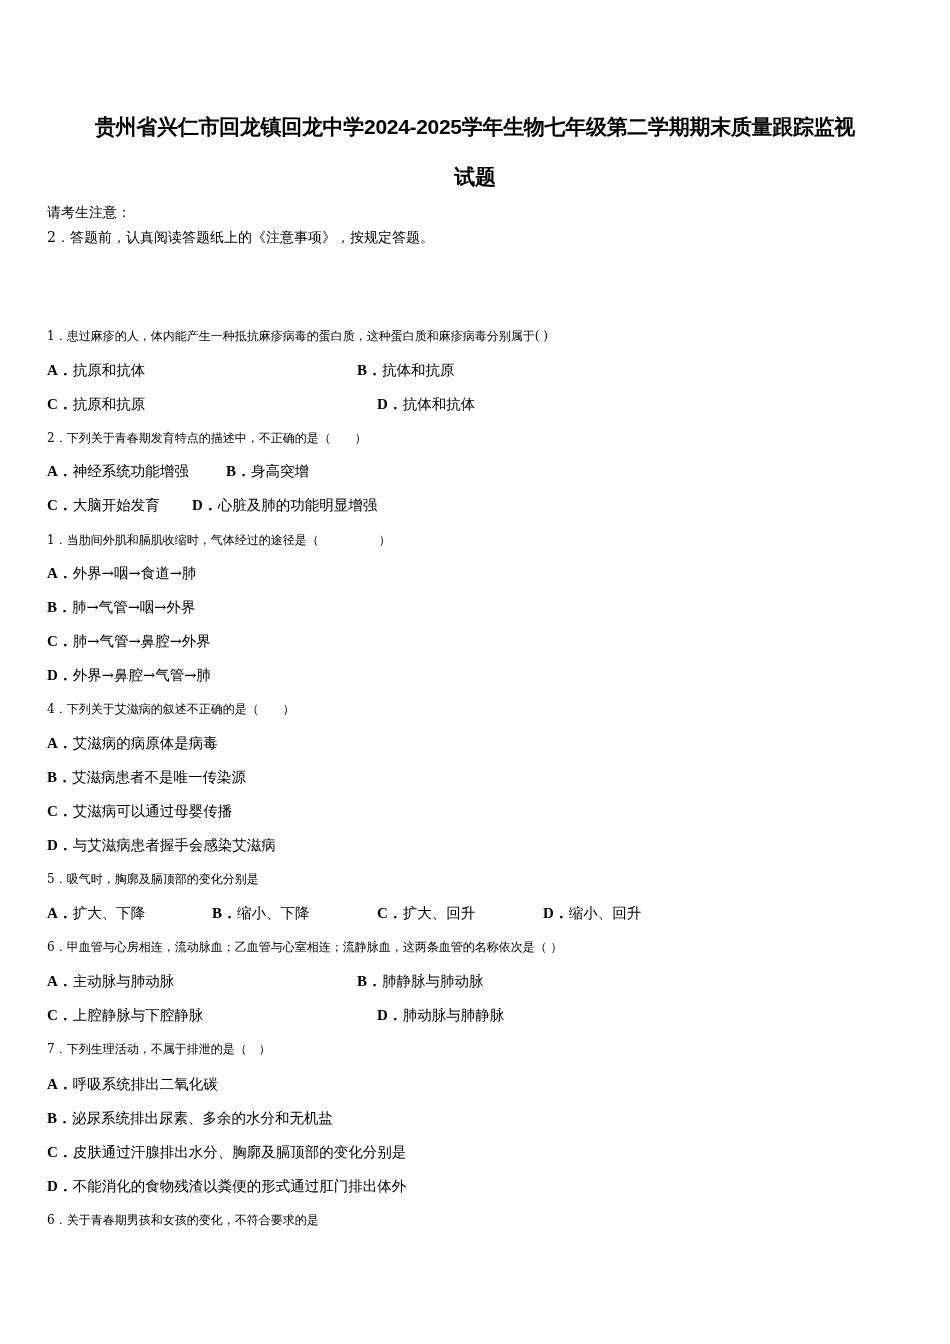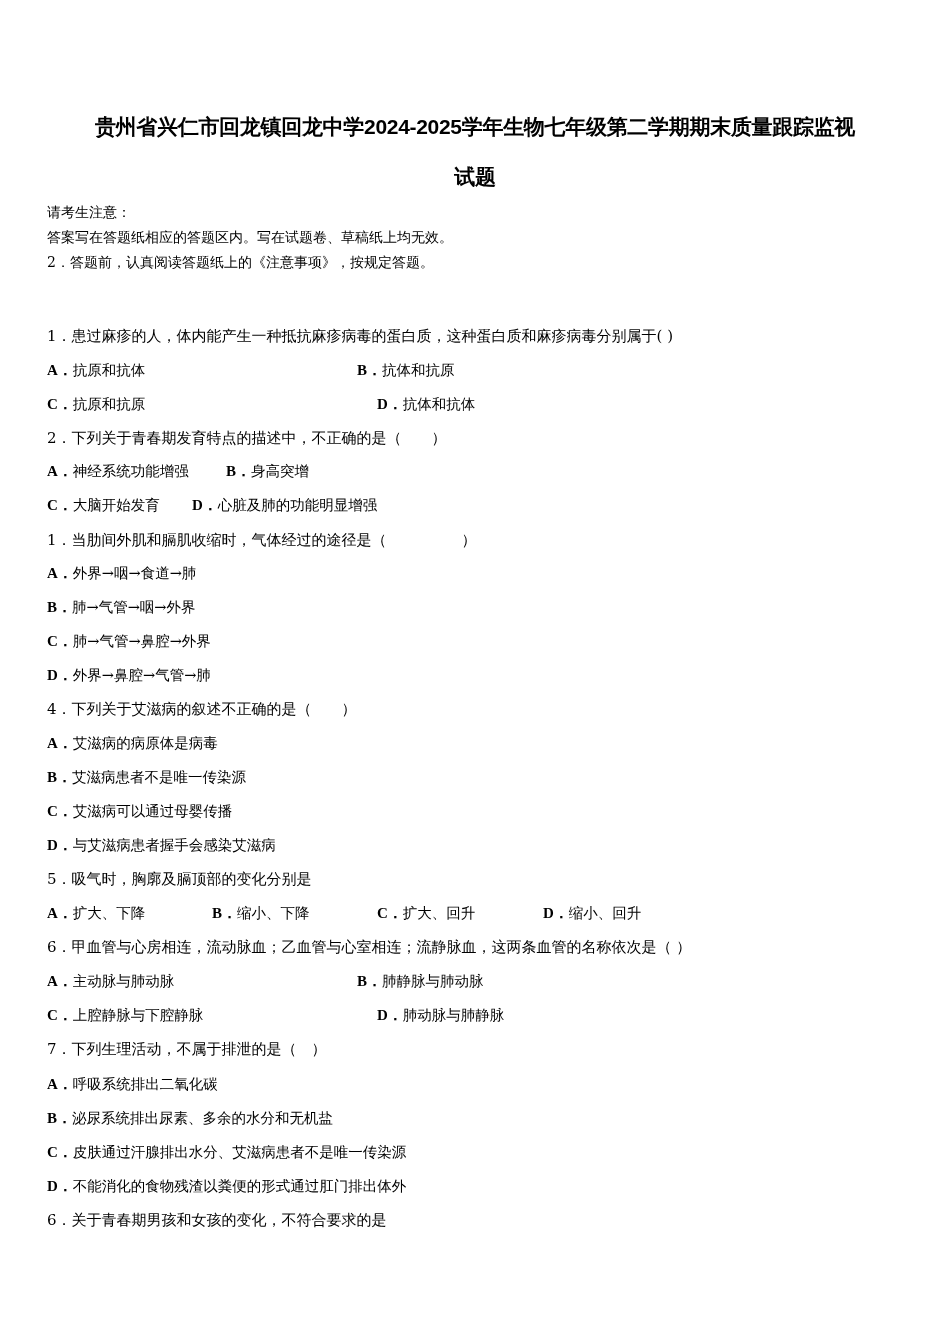--- a/index.html
+++ b/index.html
@@ -5,33 +5,32 @@
   html, body { margin: 0; padding: 0; background: #ffffff; }
   body { width: 950px; height: 1344px; position: relative; overflow: hidden; color: #000;
          font-family: "DejaVu Serif", "Liberation Serif", serif; }
   .title { position: absolute; left: 0; width: 950px; text-align: center;
            font-family: Liberation Sans, sans-serif; font-weight: bold;
            font-size: 21px; letter-spacing: -0.3px; }
   .t1 { top: 113px; }
   .t2 { top: 163px; }
   .notice { position: absolute; left: 47px; width: 860px; font-size: 14px; line-height: 25px; }
   .notice .line { white-space: nowrap; }
-  .q { position: absolute; left: 47px; font-size: 15px; white-space: nowrap; line-height: 20px; text-align: center; }
+  .q { position: absolute; left: 47px; font-size: 12px; white-space: nowrap; line-height: 20px; text-align: center; }
   .opt { position: absolute; font-size: 14.5px; white-space: nowrap; line-height: 20px; }
   .opt .lbl { font-weight: bold; font-family: "Liberation Serif", serif; font-size: 15px; }
 </style>
 </head>
 <body>
 
 <div class="title t1">贵州省兴仁市回龙镇回龙中学2024-2025学年生物七年级第二学期期末质量跟踪监视</div>
 <div class="title t2">试题</div>
 
 <div class="notice" style="top:200px;">
   <div class="line">请考生注意：</div>
-  <div class="line">答案写在答题纸相应的答题区内。写在试题卷、草稿纸上均无效。</div>
   <div class="line">2．答题前，认真阅读答题纸上的《注意事项》，按规定答题。</div>
 </div>
 
 <div class="q" style="top:326px;">1．患过麻疹的人，体内能产生一种抵抗麻疹病毒的蛋白质，这种蛋白质和麻疹病毒分别属于(    )</div>
 <div class="opt" style="left:47px; top:360px;"><span class="lbl">A．</span><span>抗原和抗体</span></div>
 <div class="opt" style="left:357px; top:360px;"><span class="lbl">B．</span><span>抗体和抗原</span></div>
 <div class="opt" style="left:47px; top:394px;"><span class="lbl">C．</span><span>抗原和抗原</span></div>
 <div class="opt" style="left:377px; top:394px;text-align:right;"><span class="lbl">D．</span><span>抗体和抗体</span></div>
 
 <div class="q" style="top:428px;">2．下列关于青春期发育特点的描述中，不正确的是（　　）</div>
@@ -60,16 +59,16 @@
 
 <div class="q" style="top:937px;">6．甲血管与心房相连，流动脉血；乙血管与心室相连；流静脉血，这两条血管的名称依次是（ ）</div>
 <div class="opt" style="left:47px; top:971px;"><span class="lbl">A．</span><span>主动脉与肺动脉</span></div>
 <div class="opt" style="left:357px; top:971px;"><span class="lbl">B．</span><span>肺静脉与肺动脉</span></div>
 <div class="opt" style="left:47px; top:1005px;"><span class="lbl">C．</span><span>上腔静脉与下腔静脉</span></div>
 <div class="opt" style="left:377px; top:1005px;"><span class="lbl">D．</span><span>肺动脉与肺静脉</span></div>
 
 <div class="q" style="top:1039px;">7．下列生理活动，不属于排泄的是（　）</div>
 <div class="opt" style="left:47px; top:1074px;"><span class="lbl">A．</span><span>呼吸系统排出二氧化碳</span></div>
 <div class="opt" style="left:47px; top:1108px;"><span class="lbl">B．</span><span>泌尿系统排出尿素、多余的水分和无机盐</span></div>
-<div class="opt" style="left:47px; top:1142px;"><span class="lbl">C．</span><span>皮肤通过汗腺排出水分、艾滋病患者不是唯一传染源</span></div>
+<div class="opt" style="left:47px; top:1142px;"><span class="lbl">C．</span><span>皮肤通过汗腺排出水分、胸廓及膈顶部的变化分别是</span></div>
 <div class="opt" style="left:47px; top:1176px;"><span class="lbl">D．</span><span>不能消化的食物残渣以粪便的形式通过肛门排出体外</span></div>
 
 <div class="q" style="top:1210px;">6．关于青春期男孩和女孩的变化，不符合要求的是</div>
 
 </body></html>

